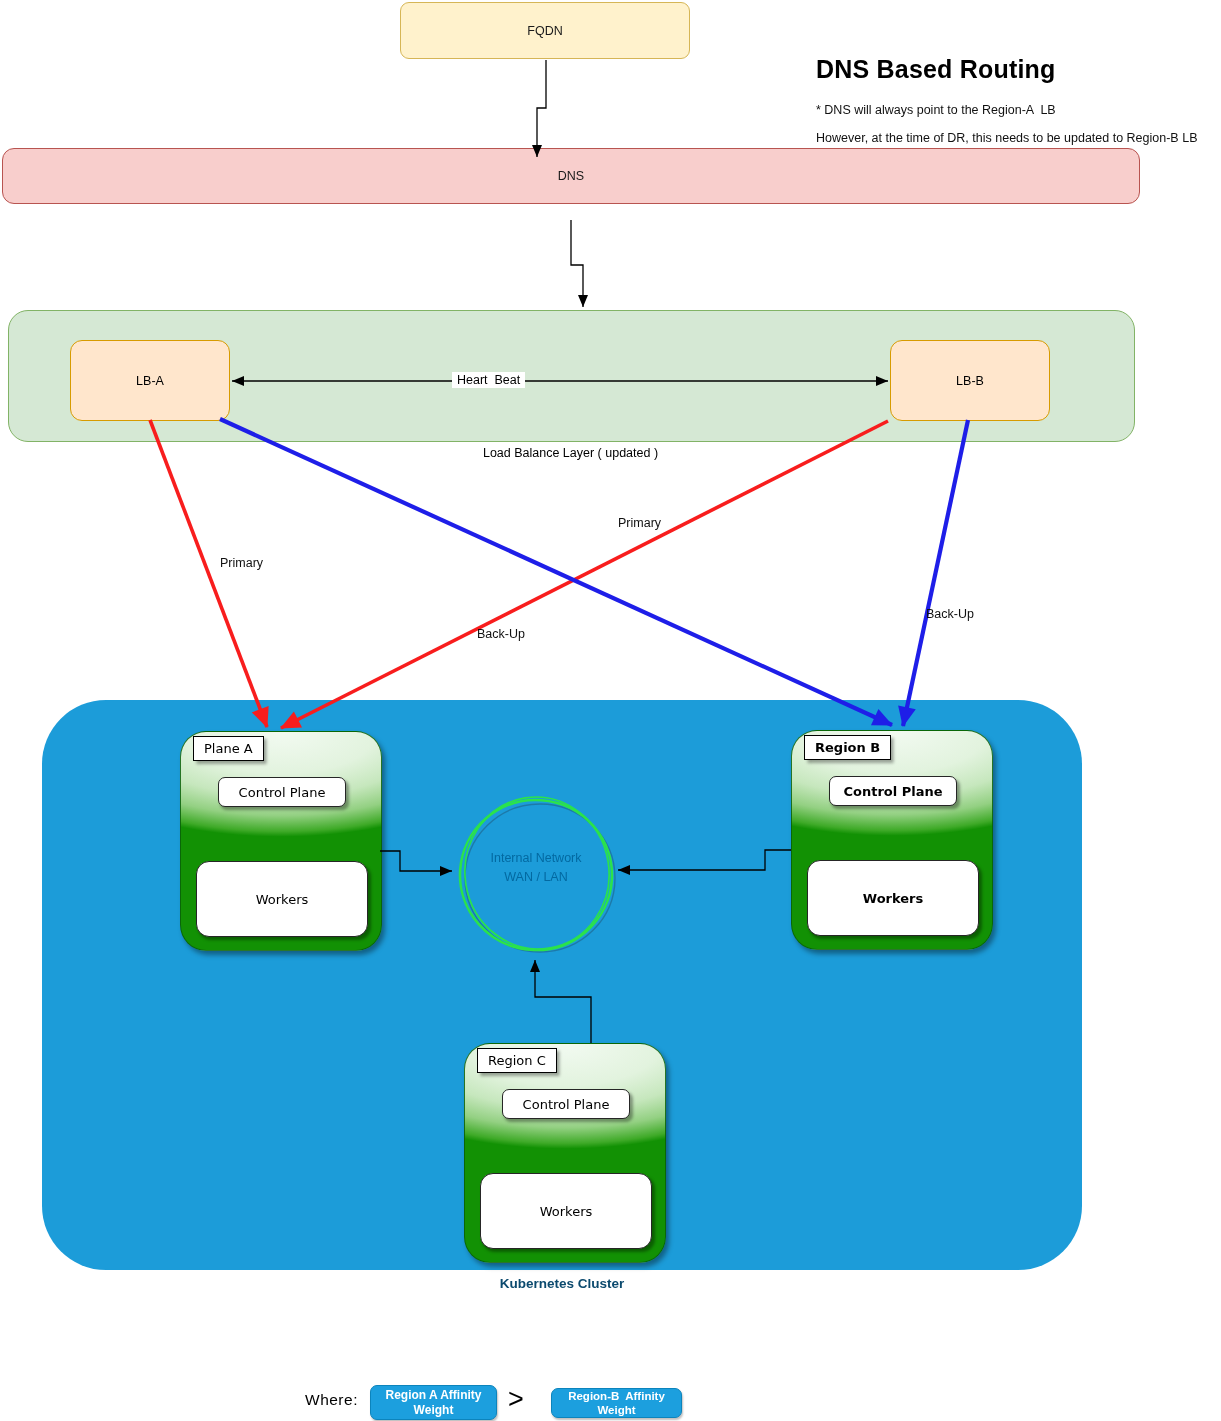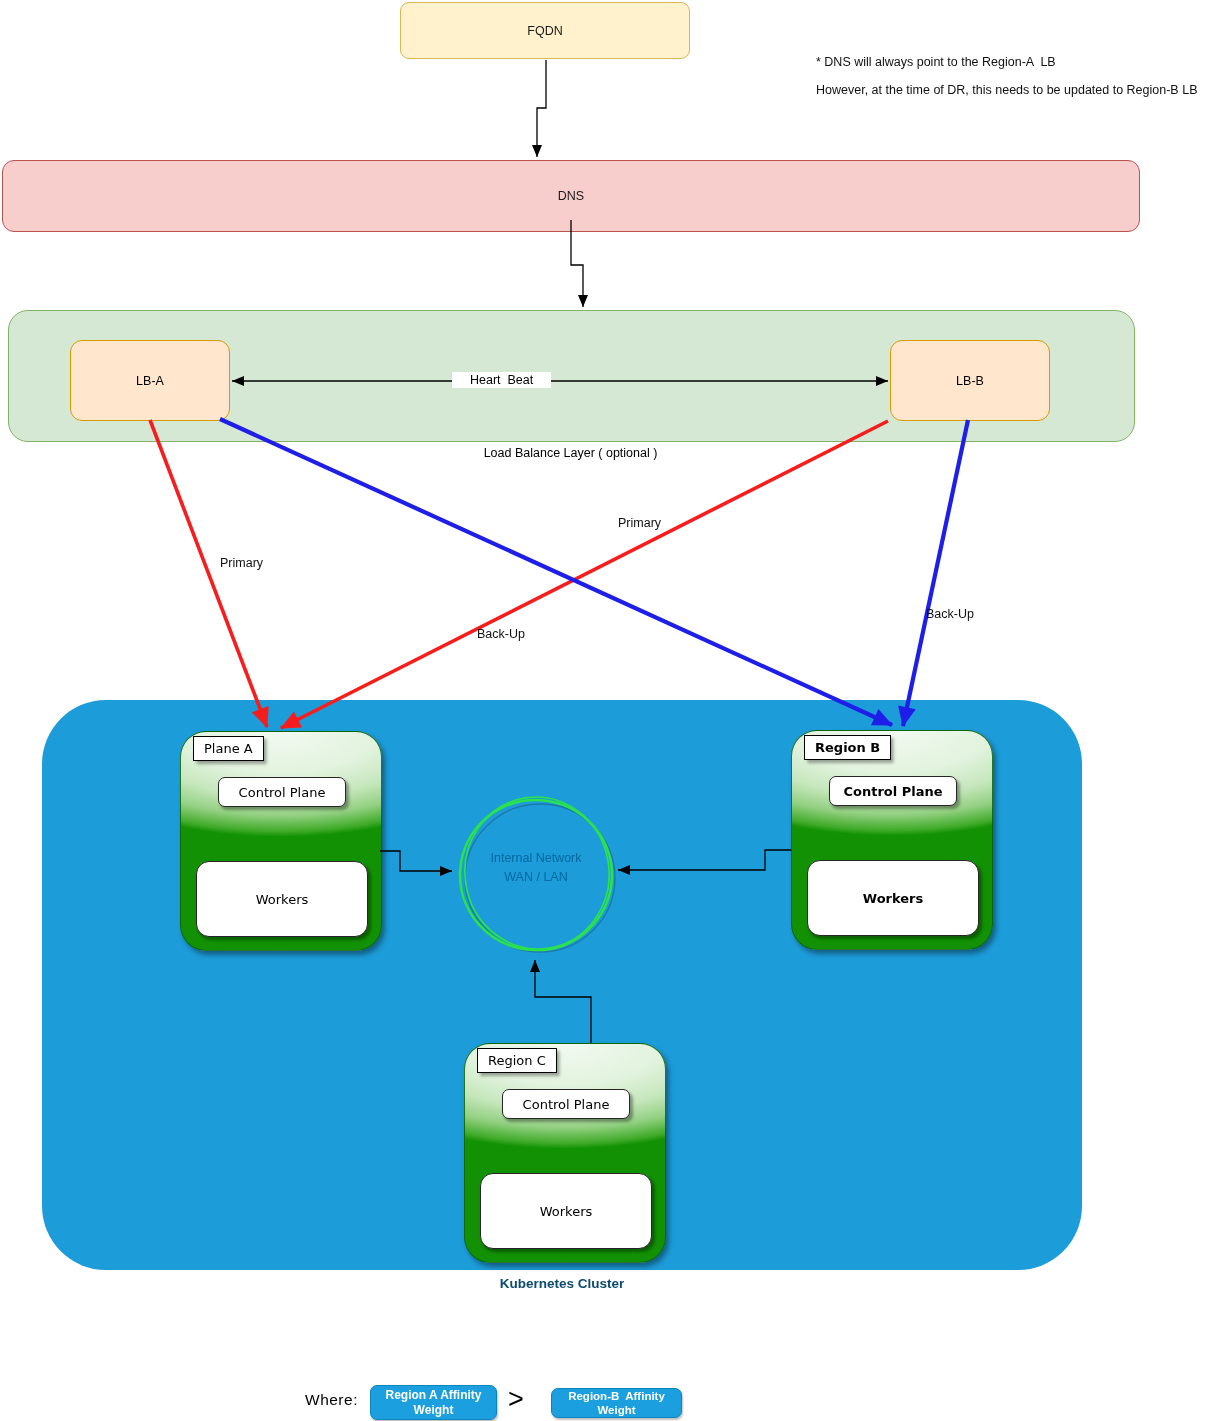--- a/index.html
+++ b/index.html
@@ -10,42 +10,42 @@
   .abs{position:absolute;}
   .pre{white-space:pre-wrap;}
 
   
   .node{
     display:flex;align-items:center;justify-content:center;
     font-size:12.5px;color:#1a1a1a;box-sizing:border-box;z-index:2;
   }
   #fqdn{left:400px;top:2px;width:290px;height:57px;
     background:#FFF2CC;border:1px solid #D6B656;border-radius:9px;}
-  #dns{left:2px;top:160px;width:1138px;height:72px;
+  #dns{left:2px;top:148px;width:1138px;height:56px;
     background:#F8CECC;border:1px solid #B85450;border-radius:12px;}
 
   
   #heading{left:816px;top:55px;width:400px;z-index:2;}
   #heading h1{margin:0;font-size:25px;font-weight:bold;letter-spacing:.2px;}
   .note{font-size:12.5px;color:#111;}
-  #note1{}
+  #note1{margin-top:19px;}
   #note2{margin-top:14px;}
 
   
   #lb-layer{left:8px;top:310px;width:1125px;height:130px;
     background:#D5E8D4;border:1px solid #82B366;border-radius:20px;z-index:1;}
   #lb-layer-caption{left:8px;top:446px;width:1125px;text-align:center;
     font-size:12.5px;z-index:2;}
   .lb-box{
     display:flex;align-items:center;justify-content:center;
     width:160px;height:81px;background:#FFE6CC;border:1px solid #D79B00;
     border-radius:12px;font-size:12.5px;box-sizing:border-box;z-index:2;}
   #lb-a{left:70px;top:340px;}
   #lb-b{left:890px;top:340px;}
-  #heartbeat-label{left:452px;top:372px;background:#fff;padding:1px 18px;
+  #heartbeat-label{left:452px;top:372px;background:#fff;padding:1px 5px;
     font-size:12.5px;z-index:4;}
 
   
   .edge-label{font-size:12.5px;color:#111;z-index:4;}
   #lbl-primary-a{left:220px;top:556px;}
   #lbl-primary-b{left:618px;top:516px;}
   #lbl-backup-a{left:477px;top:627px;}
   #lbl-backup-b{left:926px;top:607px;}
 
   
@@ -95,31 +95,32 @@
   #chip-a{left:370px;top:1385px;width:127px;height:35px;font-size:12px;}
   #chip-op{left:508px;top:1384px;font-size:27px;z-index:2;}
   #chip-b{left:551px;top:1388px;width:131px;height:30px;font-size:11.5px;}
 </style>
 </head>
 <body>
 
 <div id="fqdn" class="abs node">FQDN</div>
 
 <div id="heading" class="abs">
+  <h1>DNS Based Routing</h1>
   <div id="note1" class="note pre">* DNS will always point to the Region-A  LB</div>
   <div id="note2" class="note">However, at the time of DR, this needs to be updated to Region-B LB</div>
 </div>
 
 <div id="dns" class="abs node">DNS</div>
 
 <div id="lb-layer" class="abs"></div>
 <div id="lb-a" class="abs lb-box">LB-A</div>
 <div id="lb-b" class="abs lb-box">LB-B</div>
 <div id="heartbeat-label" class="abs pre">Heart  Beat</div>
-<div id="lb-layer-caption" class="abs">Load Balance Layer ( optional )</div>
+<div id="lb-layer-caption" class="abs">Load Balance Layer ( updated )</div>
 
 <div id="lbl-primary-a" class="abs edge-label">Primary</div>
 <div id="lbl-primary-b" class="abs edge-label">Primary</div>
 <div id="lbl-backup-a" class="abs edge-label">Back-Up</div>
 <div id="lbl-backup-b" class="abs edge-label">Back-Up</div>
 
 <div id="cluster" class="abs"></div>
 <div id="cluster-caption" class="abs">Kubernetes Cluster</div>
 
 <div id="region-a" class="abs region">

